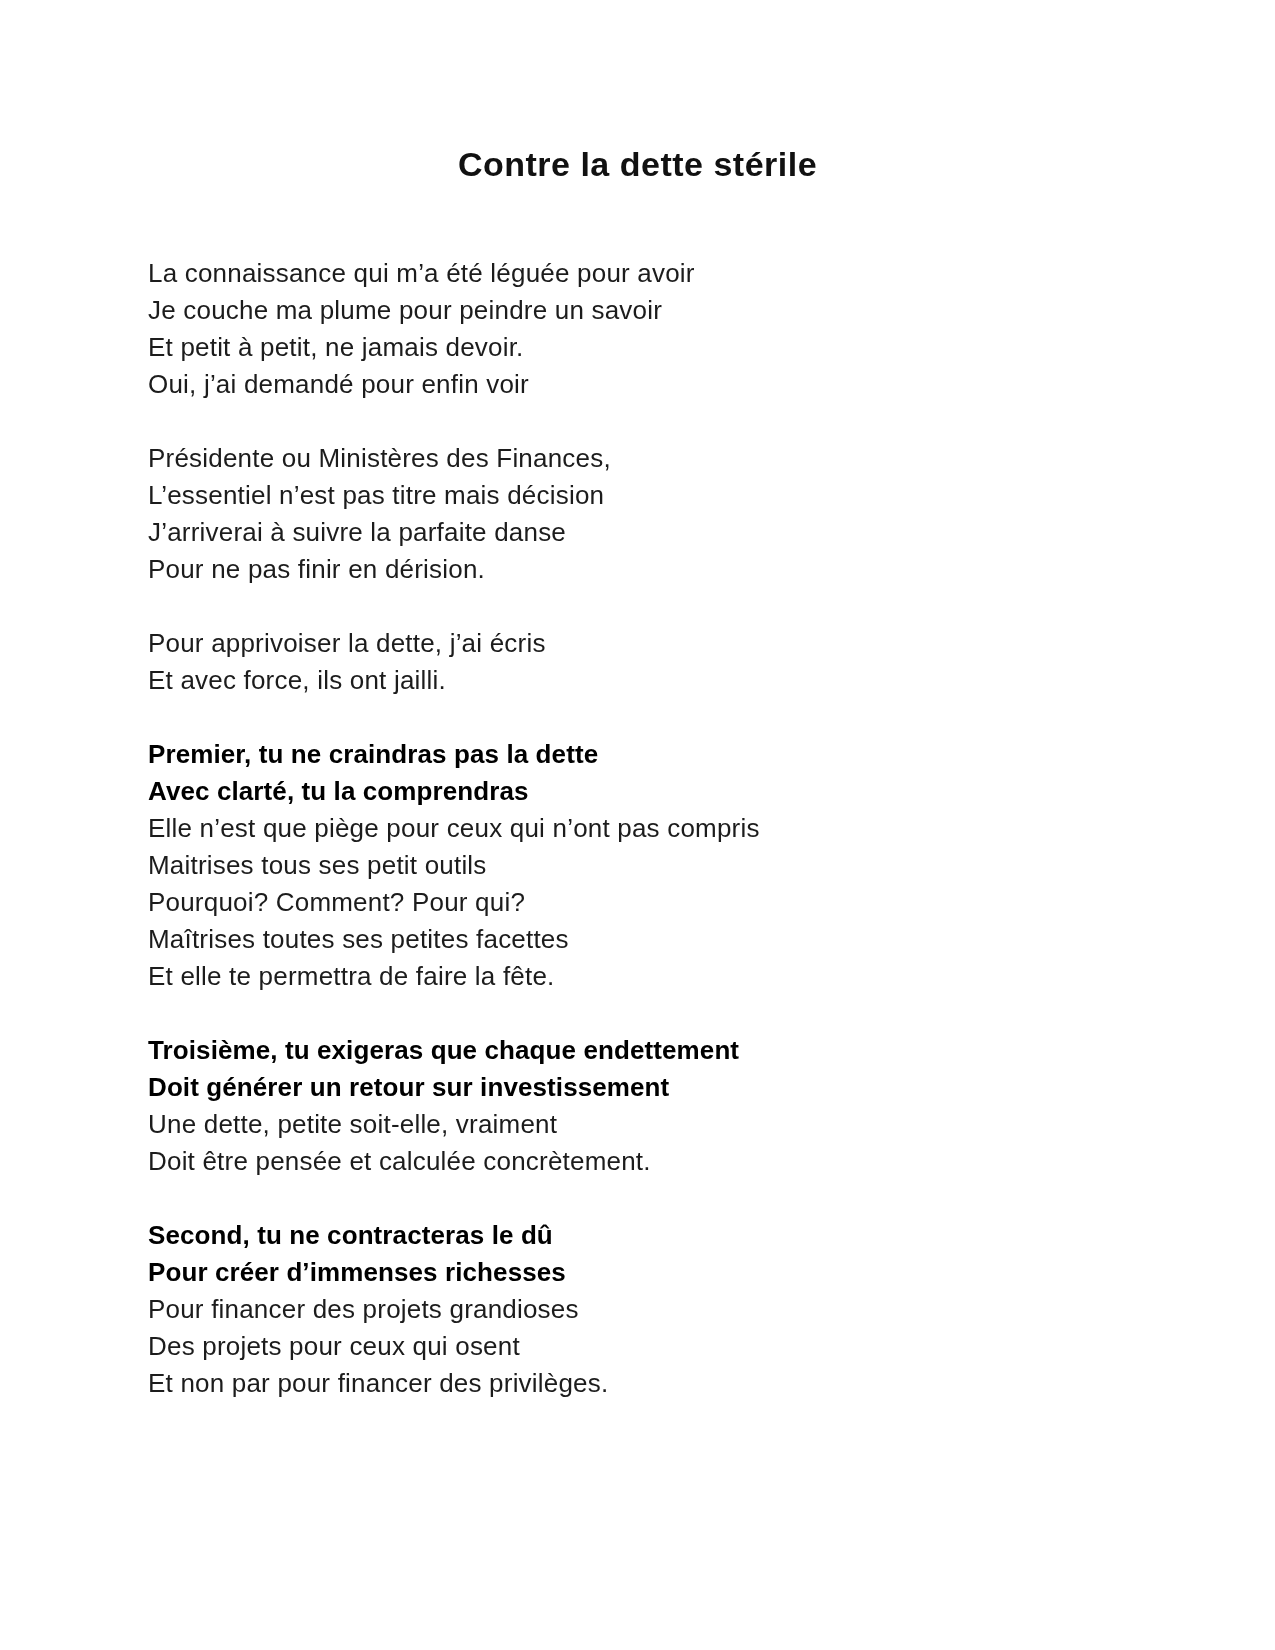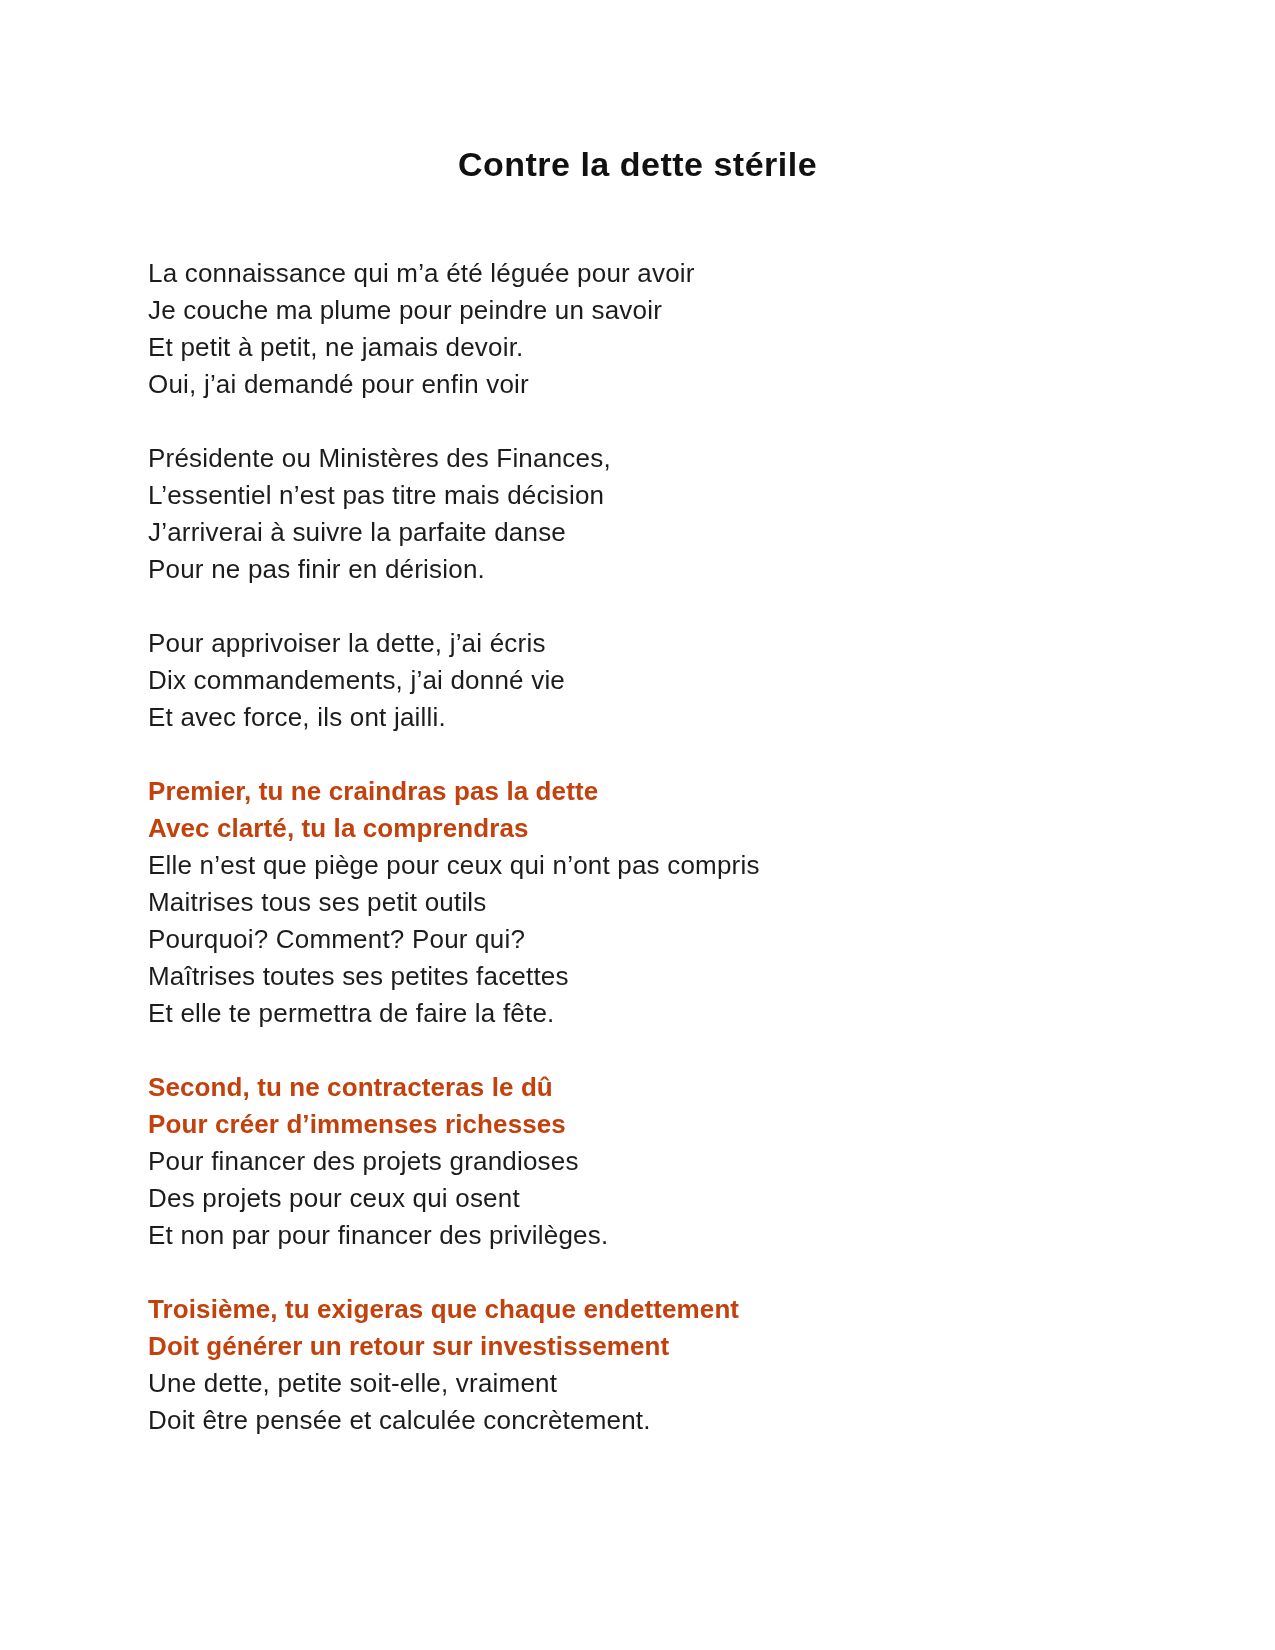--- a/index.html
+++ b/index.html
@@ -38,21 +38,21 @@
     margin: 0;
     font-size: 26px;
     line-height: 37px;
     letter-spacing: 0.2px;
     font-weight: 300;
     white-space: nowrap;
   }
   .stanza p.bold {
     font-weight: bold;
     letter-spacing: 0.1px;
-    color: #c2410c;
+    color: #000000;
   }
 </style>
 </head>
 <body>
 
 <div class="page">
   <h1 class="doc-title">Contre la dette stérile</h1>
   <div class="poem">
       <div class="stanza">
         <p>La connaissance qui m’a été léguée pour avoir</p>
@@ -61,39 +61,38 @@
         <p>Oui, j’ai demandé pour enfin voir</p>
       </div>
       <div class="stanza">
         <p>Présidente ou Ministères des Finances,</p>
         <p>L’essentiel n’est pas titre mais décision</p>
         <p>J’arriverai à suivre la parfaite danse</p>
         <p>Pour ne pas finir en dérision.</p>
       </div>
       <div class="stanza">
         <p>Pour apprivoiser la dette, j’ai écris</p>
-        <p>Dix commandements, j’ai donné vie</p>
         <p>Et avec force, ils ont jailli.</p>
       </div>
       <div class="stanza">
         <p class="bold">Premier, tu ne craindras pas la dette</p>
         <p class="bold">Avec clarté, tu la comprendras</p>
         <p>Elle n’est que piège pour ceux qui n’ont pas compris</p>
         <p>Maitrises tous ses petit outils</p>
         <p>Pourquoi? Comment? Pour qui?</p>
         <p>Maîtrises toutes ses petites facettes</p>
         <p>Et elle te permettra de faire la fête.</p>
       </div>
       <div class="stanza">
+        <p class="bold">Troisième, tu exigeras que chaque endettement</p>
+        <p class="bold">Doit générer un retour sur investissement</p>
+        <p>Une dette, petite soit-elle, vraiment</p>
+        <p>Doit être pensée et calculée concrètement.</p>
+      </div>
+      <div class="stanza">
         <p class="bold">Second, tu ne contracteras le dû</p>
         <p class="bold">Pour créer d’immenses richesses</p>
         <p>Pour financer des projets grandioses</p>
         <p>Des projets pour ceux qui osent</p>
         <p>Et non par pour financer des privilèges.</p>
       </div>
-      <div class="stanza">
-        <p class="bold">Troisième, tu exigeras que chaque endettement</p>
-        <p class="bold">Doit générer un retour sur investissement</p>
-        <p>Une dette, petite soit-elle, vraiment</p>
-        <p>Doit être pensée et calculée concrètement.</p>
-      </div>
     </div>
 </div>
 
 </body></html>

